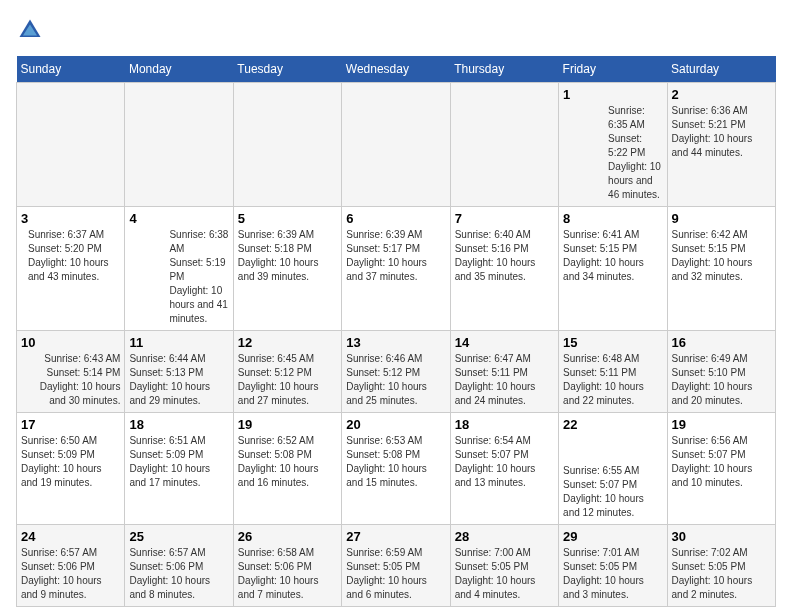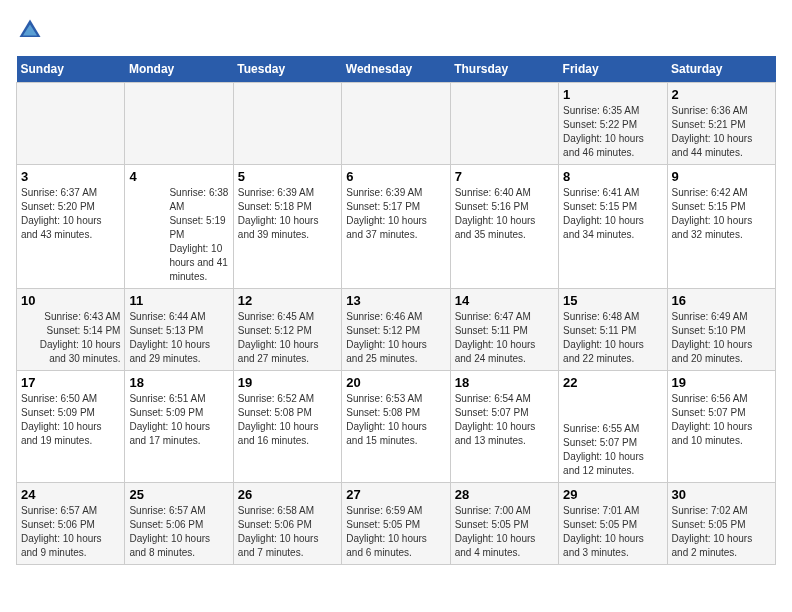--- a/index.html
+++ b/index.html
@@ -49,21 +49,21 @@
       width: 100%;
       border-collapse: collapse;
       font-size: 11px;
     }
     thead tr th {
       background-color: #2a5caa;
       color: #fff;
       padding: 6px 4px;
       text-align: left;
       font-size: 12px;
-      font-weight: bold;
+      font-weight: normal;
     }
     tbody tr td {
       border: 1px solid #ccc;
       padding: 4px;
       vertical-align: top;
       width: calc(100% / 7);
       min-height: 80px;
     }
     tbody tr:nth-child(odd) td {
       background-color: #f5f5f5;
@@ -120,35 +120,35 @@
   </thead>
   <tbody id="calendar-body">
   <tr>
         <td class="empty-cell"></td>
         <td class="empty-cell"></td>
         <td class="empty-cell"></td>
         <td class="empty-cell"></td>
         <td class="empty-cell"></td>
         <td>
           <span class="day-num">1</span>
-          <div class="day-info" style="white-space: pre-line;">Sunrise: 6:35 AM
+          <div class="day-info" style="white-space: pre-line; margin-left: 45px;">Sunrise: 6:35 AM
 Sunset: 5:22 PM
 Daylight: 10 hours and 46 minutes.</div>
         </td>
         <td>
           <span class="day-num">2</span>
           <div class="day-info" style="white-space: pre-line;">Sunrise: 6:36 AM
 Sunset: 5:21 PM
 Daylight: 10 hours and 44 minutes.</div>
         </td>
       </tr>
       <tr>
         <td>
           <span class="day-num">3</span>
-          <div class="day-info" style="white-space: pre-line;">Sunrise: 6:37 AM
+          <div class="day-info" style="white-space: pre-line; margin-left: 7px;">Sunrise: 6:37 AM
 Sunset: 5:20 PM
 Daylight: 10 hours and 43 minutes.</div>
         </td>
         <td>
           <span class="day-num">4</span>
           <div class="day-info" style="white-space: pre-line; margin-left: 40px;">Sunrise: 6:38 AM
 Sunset: 5:19 PM
 Daylight: 10 hours and 41 minutes.</div>
         </td>
         <td>

